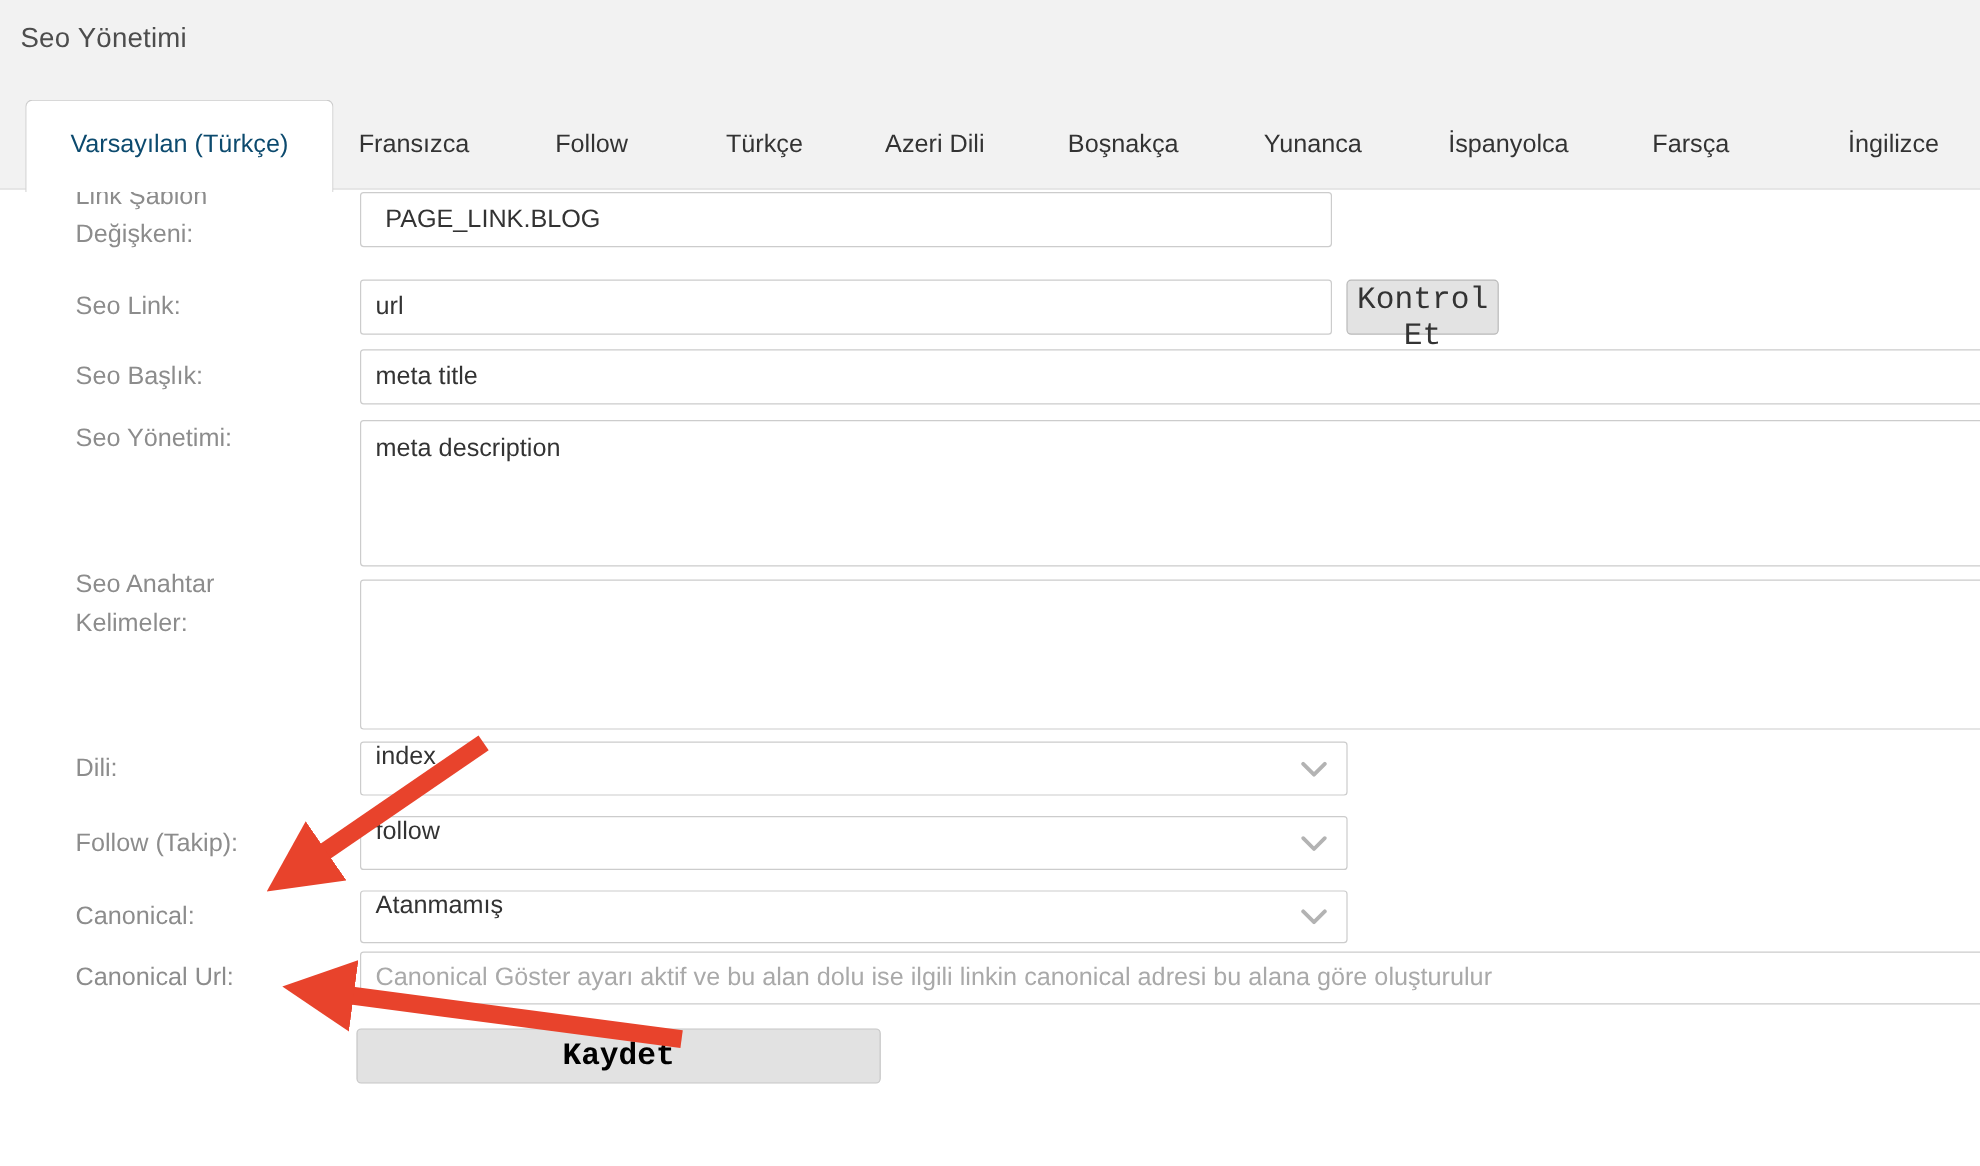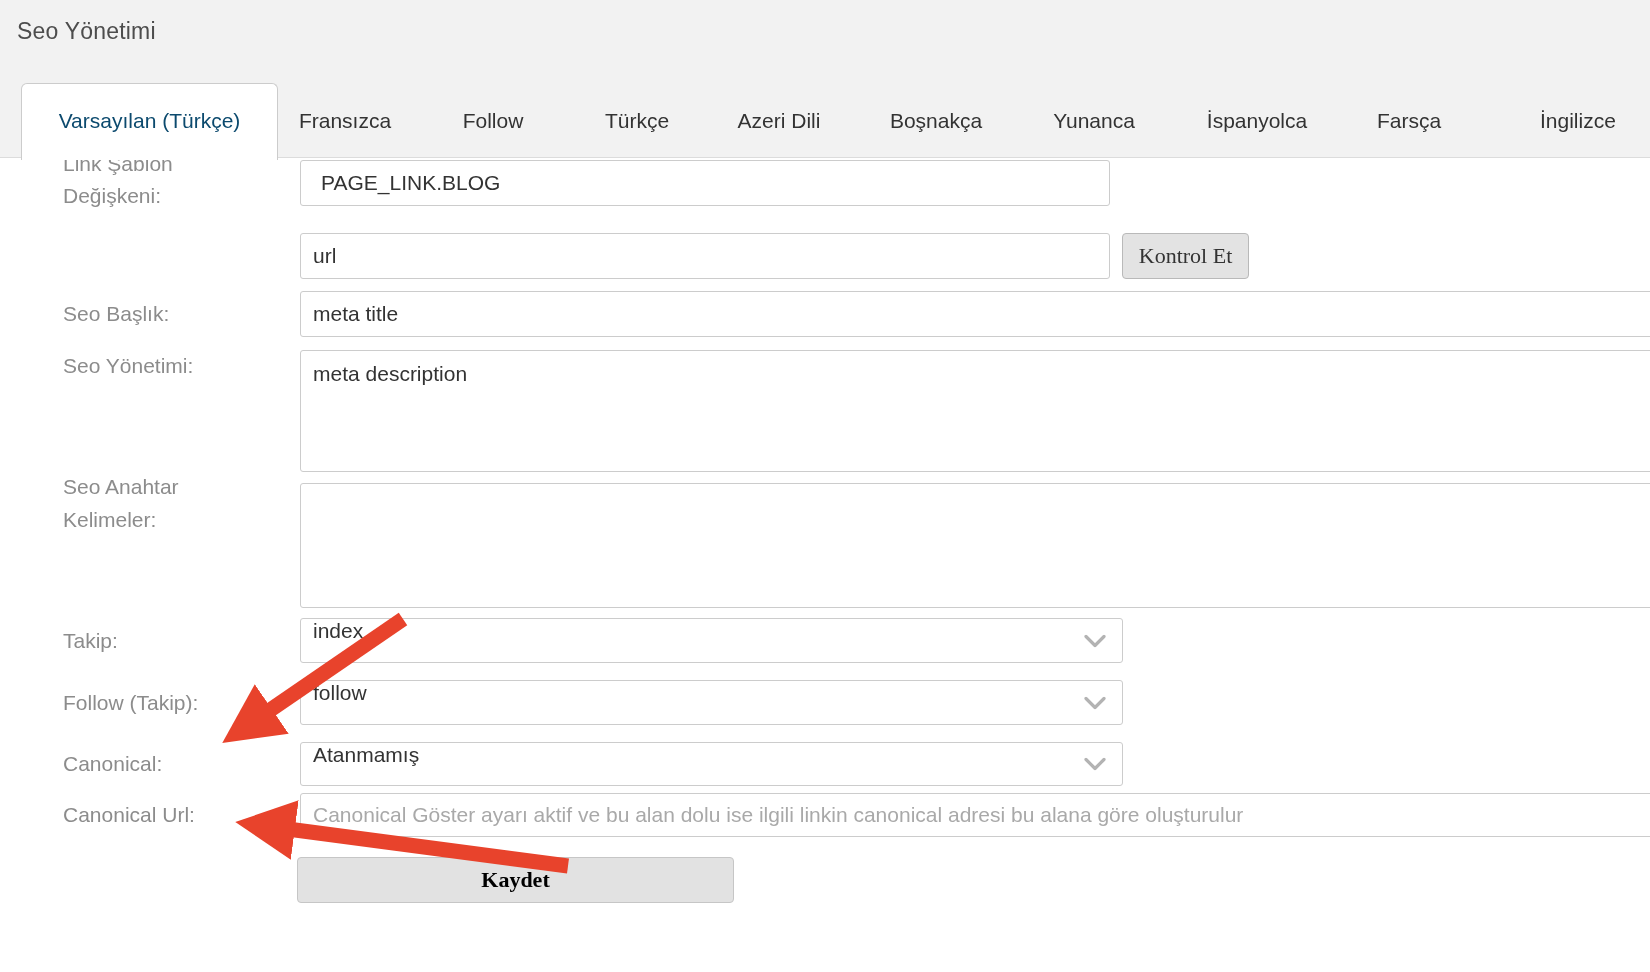--- a/index.html
+++ b/index.html
@@ -55,22 +55,22 @@
   }
   textarea.ctrl{resize:none;padding-top:10px;line-height:26px;}
   .selectbox{display:flex;align-items:flex-start;cursor:pointer;position:absolute;}
   .chev{
     position:absolute;right:16px;top:50%;transform:translateY(-50%);
     width:22px;height:13px;pointer-events:none;
   }
   .btn{
     position:absolute;box-sizing:border-box;
     background:#e3e3e3;border:1px solid #b9b9b9;border-radius:4px;
-    font-family:Liberation Serif, serif;
-    font-size:22px;color:#333333;text-align:center;cursor:pointer;
+    font-family:Liberation Mono, monospace;
+    font-size:26px;color:#333333;text-align:center;cursor:pointer;
   }
   .btn-save{
     background:#e2e2e2;border:1px solid #c6c6c6;
     font-weight:bold;color:#000;
   }
   ::placeholder{color:#a9a9a9;opacity:1;}
 
   .arrow-overlay{
     position:absolute;top:0;left:0;width:1650px;height:972px;
     pointer-events:none;z-index:5;
@@ -93,33 +93,34 @@
       <span class="tab">Yunanca</span>
       <span class="tab">İspanyolca</span>
       <span class="tab">Farsça</span>
       <span class="tab">İngilizce</span>
     </div>
   </div>
 
   <div class="flabel" style="top:148px;line-height:32px;">Link Şablon Değişkeni:</div>
   <input class="ctrl" style="top: 160px; height: 46px; width: 810px; padding-left: 20px;" type="text" value="PAGE_LINK.BLOG">
 
+  <div class="flabel" style="top:233px;line-height:46px;">Seo Link:</div>
   <input class="ctrl" style="top: 233px; height: 46px; width: 810px;" type="text" value="url">
   <button class="btn" style="left:1122px;top:233px;width:127px;height:46px;">Kontrol Et</button>
 
   <div class="flabel" style="top:291px;line-height:46px;">Seo Başlık:</div>
   <input class="ctrl" style="top: 291px; height: 46px; width: 1380px;" type="text" value="meta title">
 
   <div class="flabel" style="top:346px;line-height:40px;">Seo Yönetimi:</div>
   <textarea class="ctrl" style="top: 350px; height: 122px; width: 1380px;">meta description</textarea>
 
   <div class="flabel" style="top:470px;line-height:33px;">Seo Anahtar Kelimeler:</div>
   <textarea class="ctrl" style="top: 483px; height: 125px; width: 1380px;"></textarea>
 
-  <div class="flabel" style="top:618px;line-height:45px;">Takip:</div>
+  <div class="flabel" style="top:618px;line-height:45px;">Dili:</div>
   <div class="ctrl selectbox" style="top:618px;height:45px;width:823px;">
     <span>index</span>
     <svg class="chev" viewBox="0 0 22 13">
       <polyline points="2,2 11,11 20,2" fill="none" stroke="#b3b3b3" stroke-width="3.2" stroke-linecap="round" stroke-linejoin="round"></polyline>
     </svg>
   </div>
 
   <div class="flabel" style="top:680px;line-height:45px;">Follow (Takip):</div>
   <div class="ctrl selectbox" style="top:680px;height:45px;width:823px;">
     <span>follow</span>

